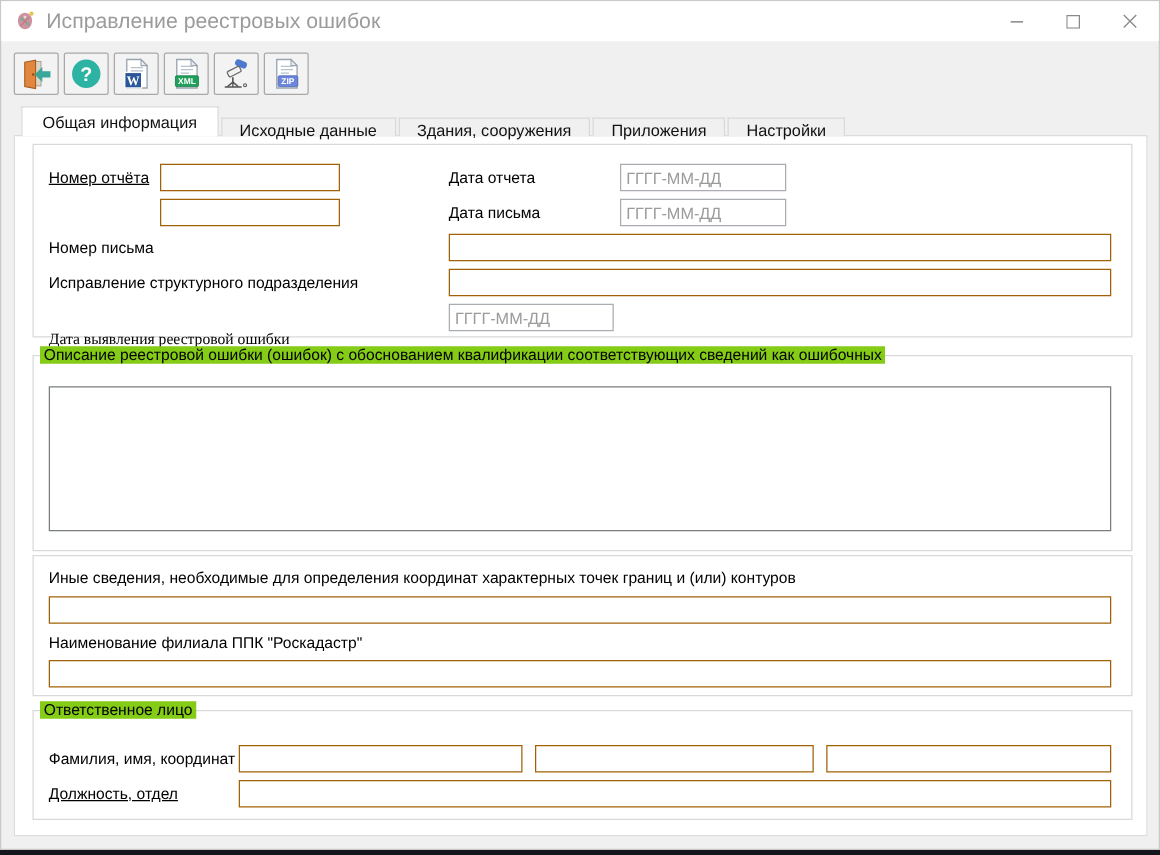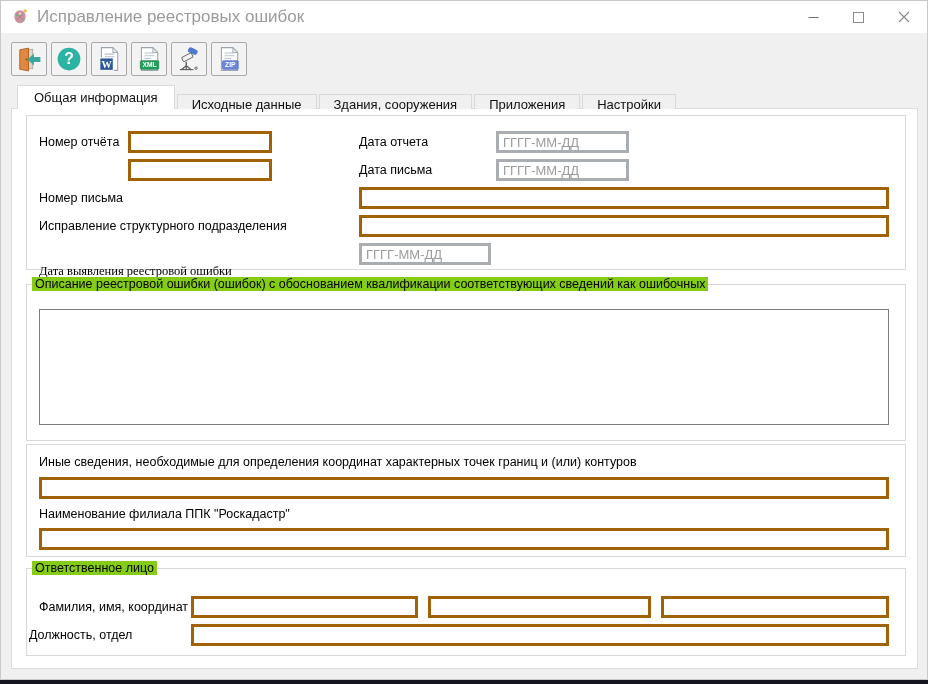--- a/index.html
+++ b/index.html
@@ -27,21 +27,21 @@
   
   .panel{position:absolute;left:10px;top:107px;width:907px;height:561px;background:#ffffff;
          border:1px solid #dcdcdc;box-sizing:border-box;z-index:1;}
   
   .gbox{position:absolute;border:1px solid #d9d9d9;box-sizing:border-box;z-index:2;background:transparent;}
   .gbox .legend{position:absolute;top:-8px;left:5px;background:#84cc16;padding:0 3px;
                 font-size:12.5px;color:#000;white-space:nowrap;}
   
   .lbl{position:absolute;height:22px;line-height:22px;font-size:12.5px;color:#000;
        white-space:nowrap;z-index:2;}
-  .txt{position:absolute;height:22px;border:3px solid #a16207;background:#fff;box-sizing:border-box;
+  .txt{position:absolute;height:22px;border:1px solid #a16207;background:#fff;box-sizing:border-box;
        font-family:"Liberation Sans",sans-serif;font-size:13px;padding:0 4px;z-index:2;outline:none;}
   .date{border-color:#a9acb0;color:#555;}
   .date::placeholder{color:#9b9b9b;opacity:1;}
   textarea.big{position:absolute;border:1px solid #7a7d80;background:#fff;box-sizing:border-box;
        font-family:"Liberation Sans",sans-serif;font-size:13px;padding:2px 4px;resize:none;z-index:2;outline:none;}
   .strip{position:absolute;left:0;top:680px;width:928px;height:4px;background:#15151d;}
 </style>
 </head>
 <body>
 
@@ -136,21 +136,21 @@
       <div class="tab">Исходные данные</div>
       <div class="tab">Здания, сооружения</div>
       <div class="tab">Приложения</div>
       <div class="tab">Настройки</div>
     </div>
 
     <div class="panel"></div>
 
     <div class="gbox" style="left:25px;top:114px;width:880px;height:155px;"></div>
 
-    <span class="lbl" style="left:38px;top:130px;">Номер отчёта</span>
+    <span class="lbl" style="left:38px;top:130px;text-decoration:underline;">Номер отчёта</span>
     <input class="txt" style="left: 127px; top: 130px; width: 144px;" type="text" value="">
     <span class="lbl" style="left:358px;top:130px;">Дата отчета</span>
     <input class="txt date" style="left: 495px; top: 130px; width: 133px;" type="text" placeholder="ГГГГ-ММ-ДД">
 
     <span class="lbl" style="left:38px;top:158px;margin-top:28px;">Номер письма</span>
     <input class="txt" style="left: 127px; top: 158px; width: 144px;" type="text" value="">
     <span class="lbl" style="left:358px;top:158px;">Дата письма</span>
     <input class="txt date" style="left: 495px; top: 158px; width: 133px;" type="text" placeholder="ГГГГ-ММ-ДД">
 
     <input class="txt" style="left: 358px; top: 186px; width: 530px;" type="text" value="">
@@ -176,19 +176,19 @@
 
     <div class="gbox" style="left:25px;top:567px;width:880px;height:88px;">
       <span class="legend">Ответственное лицо</span>
     </div>
 
     <span class="lbl" style="left:38px;top:595px;">Фамилия, имя, координат</span>
     <input class="txt" style="left: 190px; top: 595px; width: 227px;" type="text" value="">
     <input class="txt" style="left: 427px; top: 595px; width: 223px;" type="text" value="">
     <input class="txt" style="left: 660px; top: 595px; width: 228px;" type="text" value="">
 
-    <span class="lbl" style="left:28px;top:623px;">Должность, отдел</span>
+    <span class="lbl" style="left:38px;top:623px;text-decoration:underline;">Должность, отдел</span>
     <input class="txt" style="left: 190px; top: 623px; width: 698px;" type="text" value="">
 
   </div>
 
   <div class="strip"></div>
 </div>
 
 </body></html>

